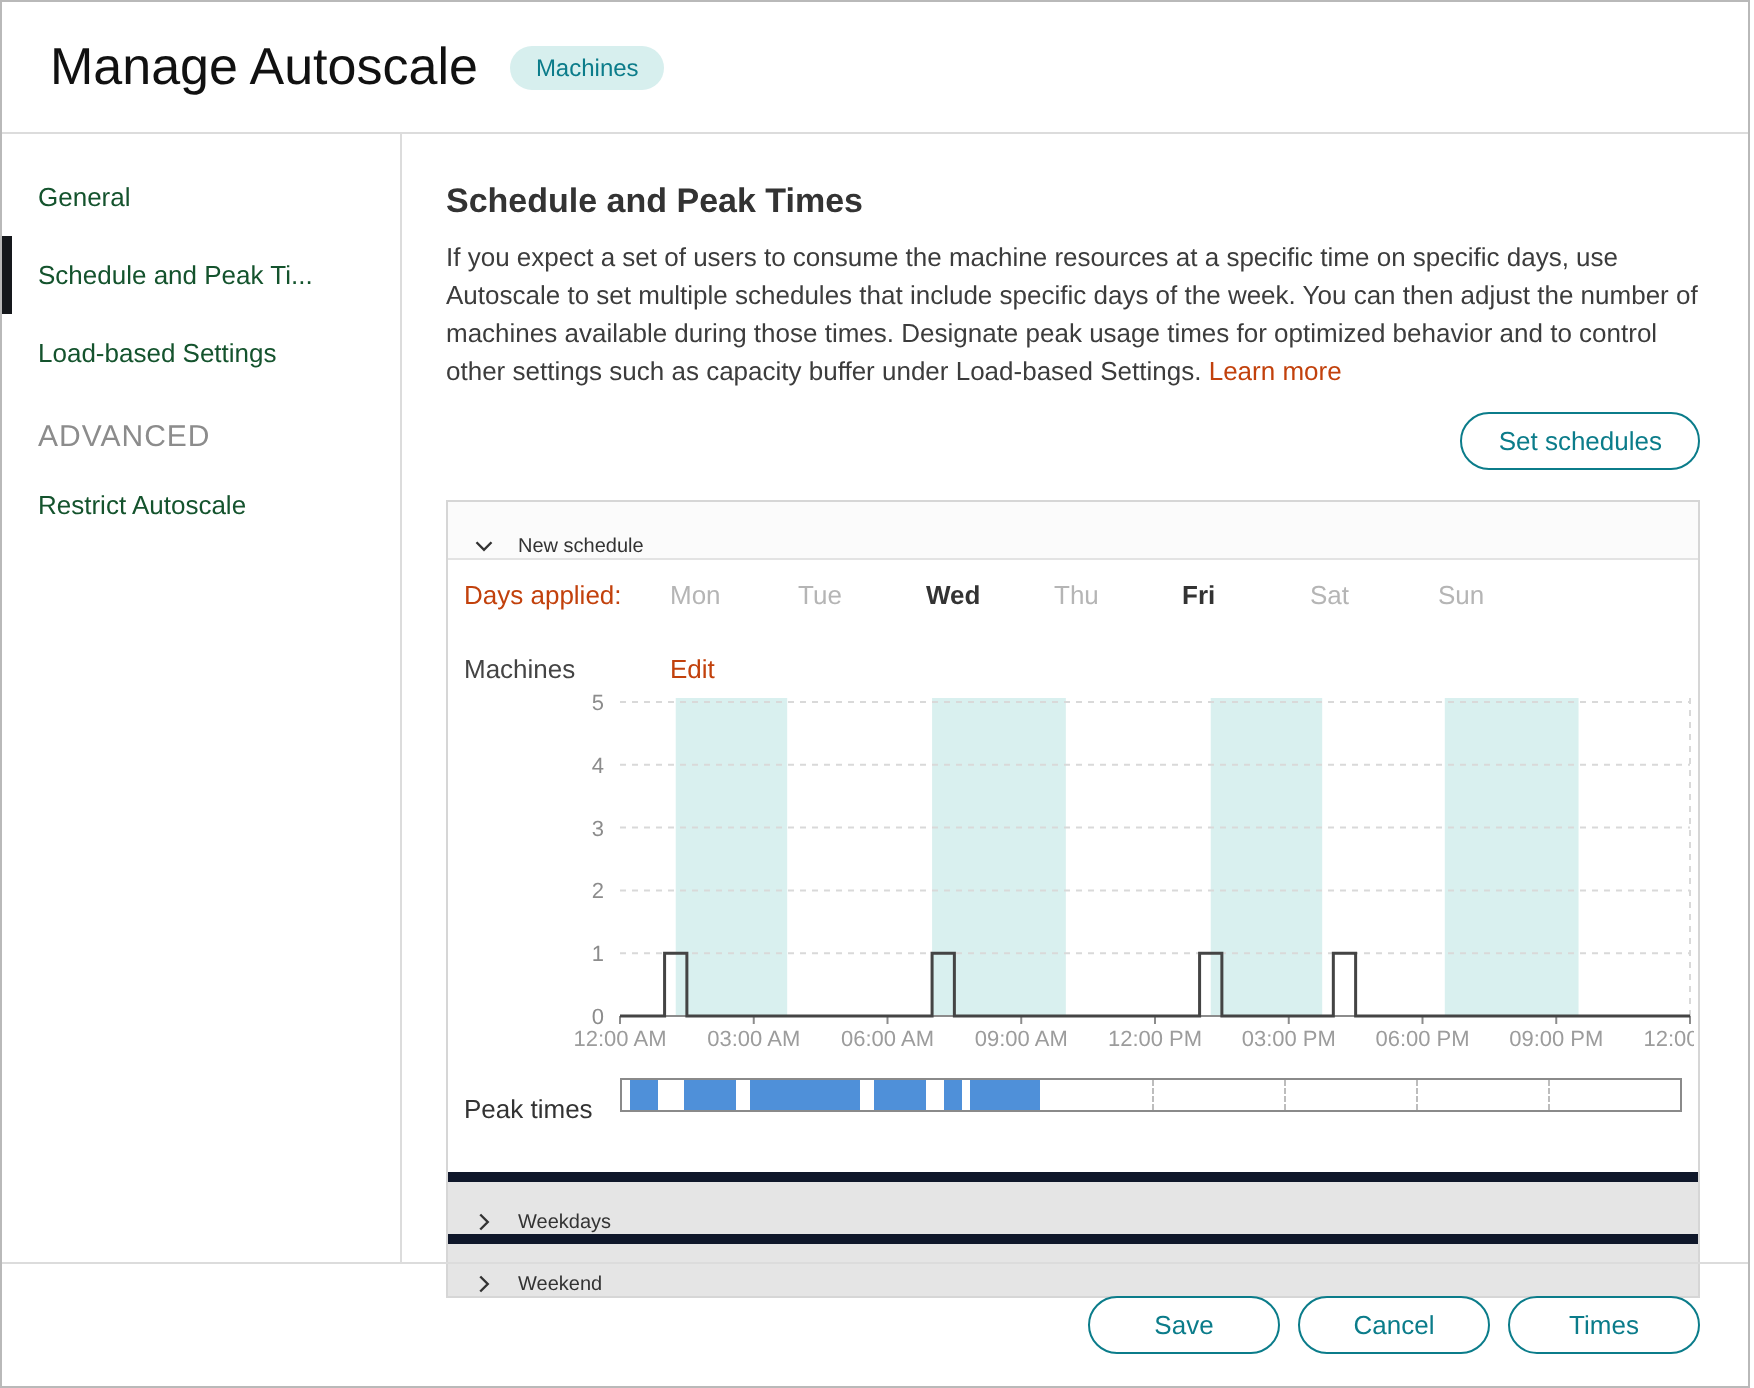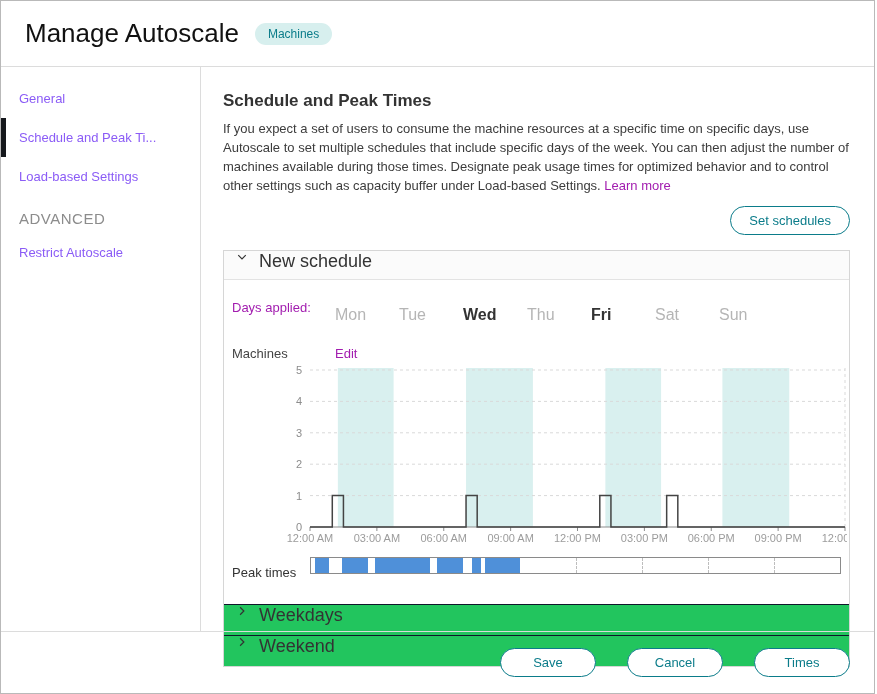--- a/index.html
+++ b/index.html
@@ -8,60 +8,60 @@
   .page { width:875px; height:694px; border:1px solid #b9b9b9; background:#fff; display:flex; flex-direction:column; overflow:hidden; }
 
   
   .header { height:66px; flex:0 0 66px; display:flex; align-items:center; padding:0 24px; border-bottom:1px solid #dcdcdc; }
   .page-title { font-size:26px; font-weight:500; color:#111; }
   .badge { margin-left:16px; background:#d7efee; color:#0b7c8a; font-size:12px; padding:4px 13px; border-radius:12px; }
 
   
   .body { flex:1 1 auto; display:flex; min-height:0; }
   .sidebar { width:200px; flex:0 0 200px; border-right:1px solid #dcdcdc; padding-top:12px; }
-  .side-item { position:relative; padding:12px 18px; font-size:13px; color:#8b5cf6; cursor:pointer; white-space:nowrap; overflow:hidden; text-overflow:ellipsis; }
+  .side-item { position:relative; padding:12px 18px; font-size:13px; color:#14532d; cursor:pointer; white-space:nowrap; overflow:hidden; text-overflow:ellipsis; }
   .side-item.selected::before { content:""; position:absolute; left:0; top:0; bottom:0; width:5px; background:#15181c; }
   .side-section { padding:14px 18px 6px; font-size:15px; color:#8c8c8c; letter-spacing:0.5px; }
 
   .main { flex:1 1 auto; padding:24px 24px 0 22px; min-width:0; }
   .content-heading { font-size:17px; font-weight:600; color:#333; margin-bottom:9px; }
   .desc { font-size:13px; line-height:1.45; color:#3c3c3c; }
-  .link { color:#a21caf; text-decoration:none; cursor:pointer; }
+  .link { color:#c2410c; text-decoration:none; cursor:pointer; }
 
   .btn-row { text-align:right; margin:11px 0 15px; }
   .pill-btn { display:inline-block; min-width:96px; padding:6px 18px; font-size:13px; text-align:center;
               color:#0b7c8a; background:#fff; border:1.5px solid #0b7c8a; border-radius:17px; cursor:pointer;
               font-family:"Liberation Sans", sans-serif; }
 
   
   .accordion { border:1px solid #d6d6d6; }
-  .acc-header { display:flex; align-items:flex-start; gap:11px; height:29px; padding:0 12px; background:#fbfbfb; border-bottom:1px solid #e3e3e3; font-size:18px; color:#333; cursor:pointer; }
-  .acc-header.collapsed { border-bottom:none; border-top:1px solid #0f172a; background:#22c55e; height:31px; }
+  .acc-header { display:flex; align-items:flex-end; gap:11px; height:29px; padding:0 12px; background:#fbfbfb; border-bottom:1px solid #e3e3e3; font-size:10px; color:#333; cursor:pointer; }
+  .acc-header.collapsed { border-bottom:none; border-top:5px solid #0f172a; background:#e5e5e5; height:31px; }
   .chev { display:inline-flex; width:12px; justify-content:center; }
 
   .panel { padding:10px 8px 16px; }
   .row { display:flex; align-items:center; font-size:13px; }
-  .row-label { width:103px; flex:0 0 103px; color:#a21caf; }
+  .row-label { width:103px; flex:0 0 103px; color:#c2410c; }
   .row-label.dark { color:#444; }
   .days-values { display:flex; }
-  .day { width:64px; color:#b5b5b5; font-size:16px;margin-top:16px; }
+  .day { width:64px; color:#b5b5b5; font-size:13px; }
   .day.active { color:#333; font-weight:600; }
   .machines-row { margin-top:22px; }
 
   .chart-wrap { margin-top:4px; }
   svg text { font-family:"Liberation Sans", sans-serif; }
 
   .peak-row { margin-top:6px; }
   .peak-label { width:78px; flex:0 0 78px; color:#333; font-size:13px; }
   .peak-bar { position:relative; flex:1 1 auto; height:17px; border:1px solid #8a8a8a; background:#fff; overflow:hidden; margin-bottom:14px; }
   .peak-seg { position:absolute; top:0; bottom:0; }
   .peak-sep { position:absolute; top:0; bottom:0; width:0; border-left:1px dashed #bdbdbd; }
 
   
-  .footer { flex:0 0 62px; border-top:1px solid #dcdcdc; display:flex; align-items:center; justify-content:flex-end; gap:31px; padding:0 24px; }
+  .footer { flex:0 0 62px; border-top:1px solid #dcdcdc; display:flex; align-items:center; justify-content:flex-end; gap:9px; padding:0 24px; }
 </style>
 </head>
 <body>
 
 <div class="page">
 
   <div class="header">
     <span class="page-title">Manage Autoscale</span>
     <span class="badge">Machines</span>
   </div>

